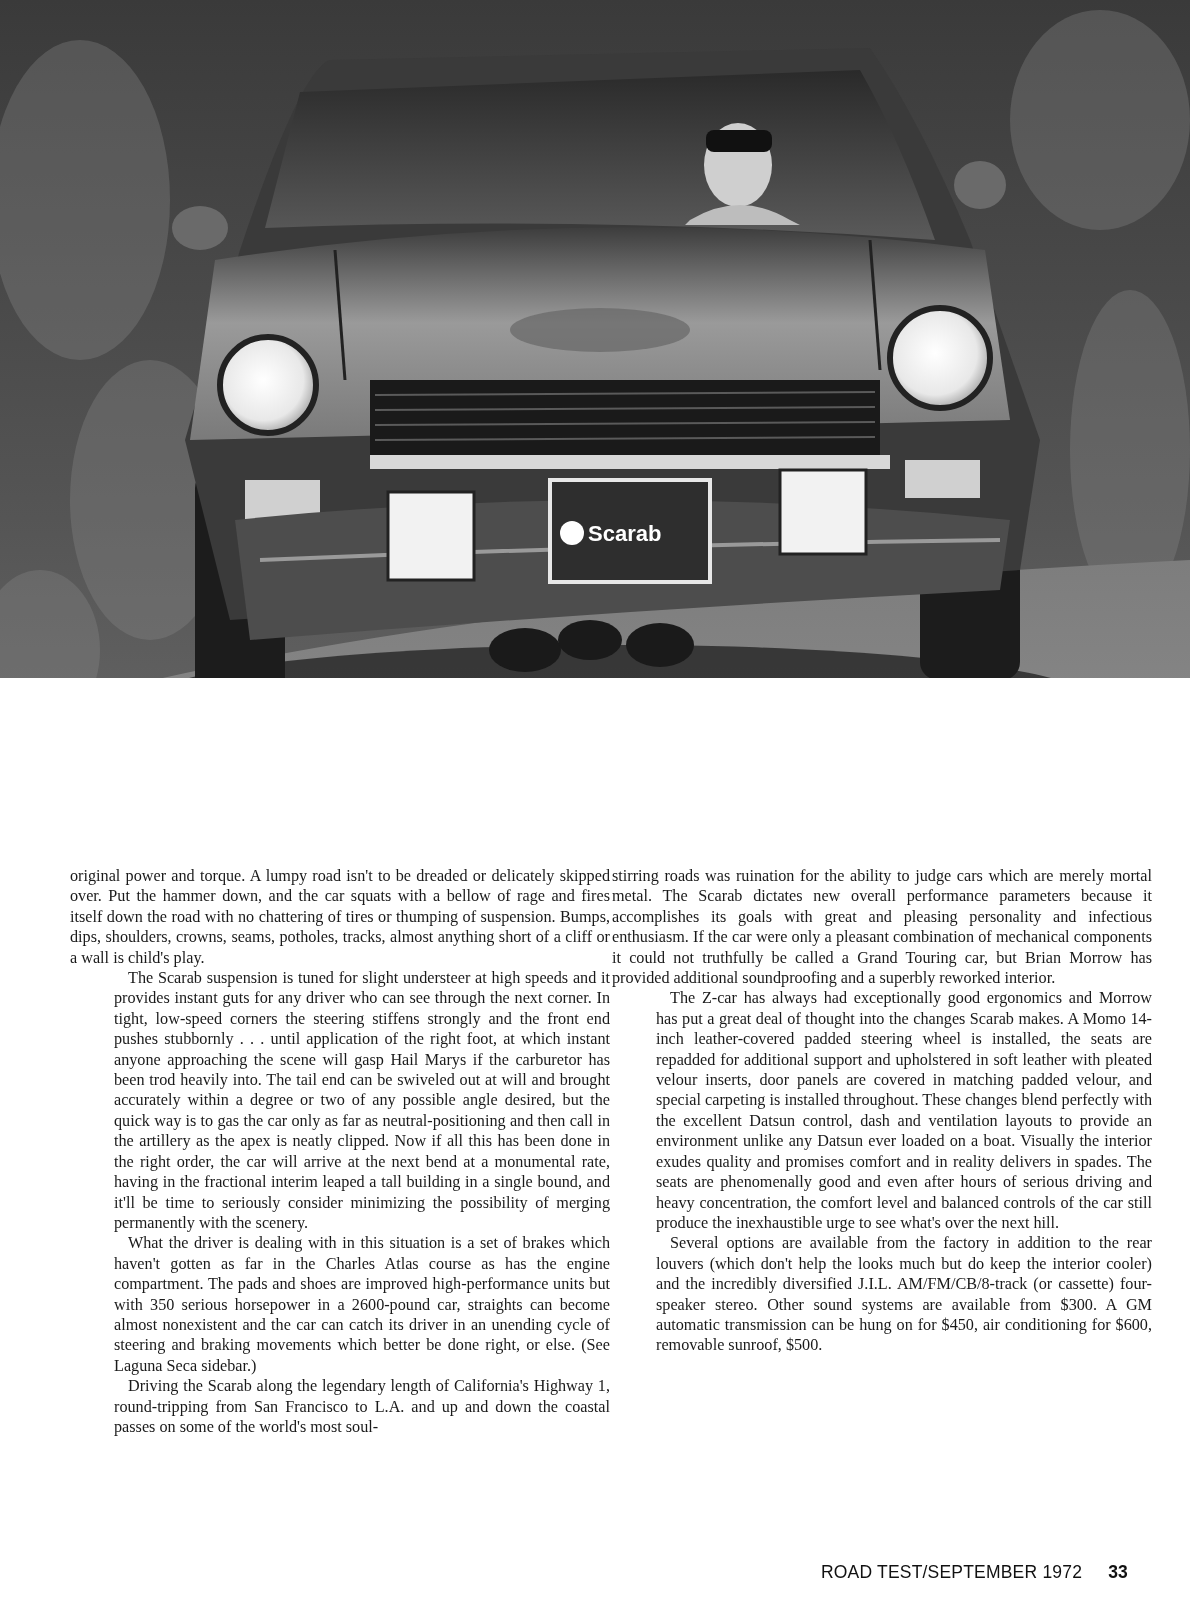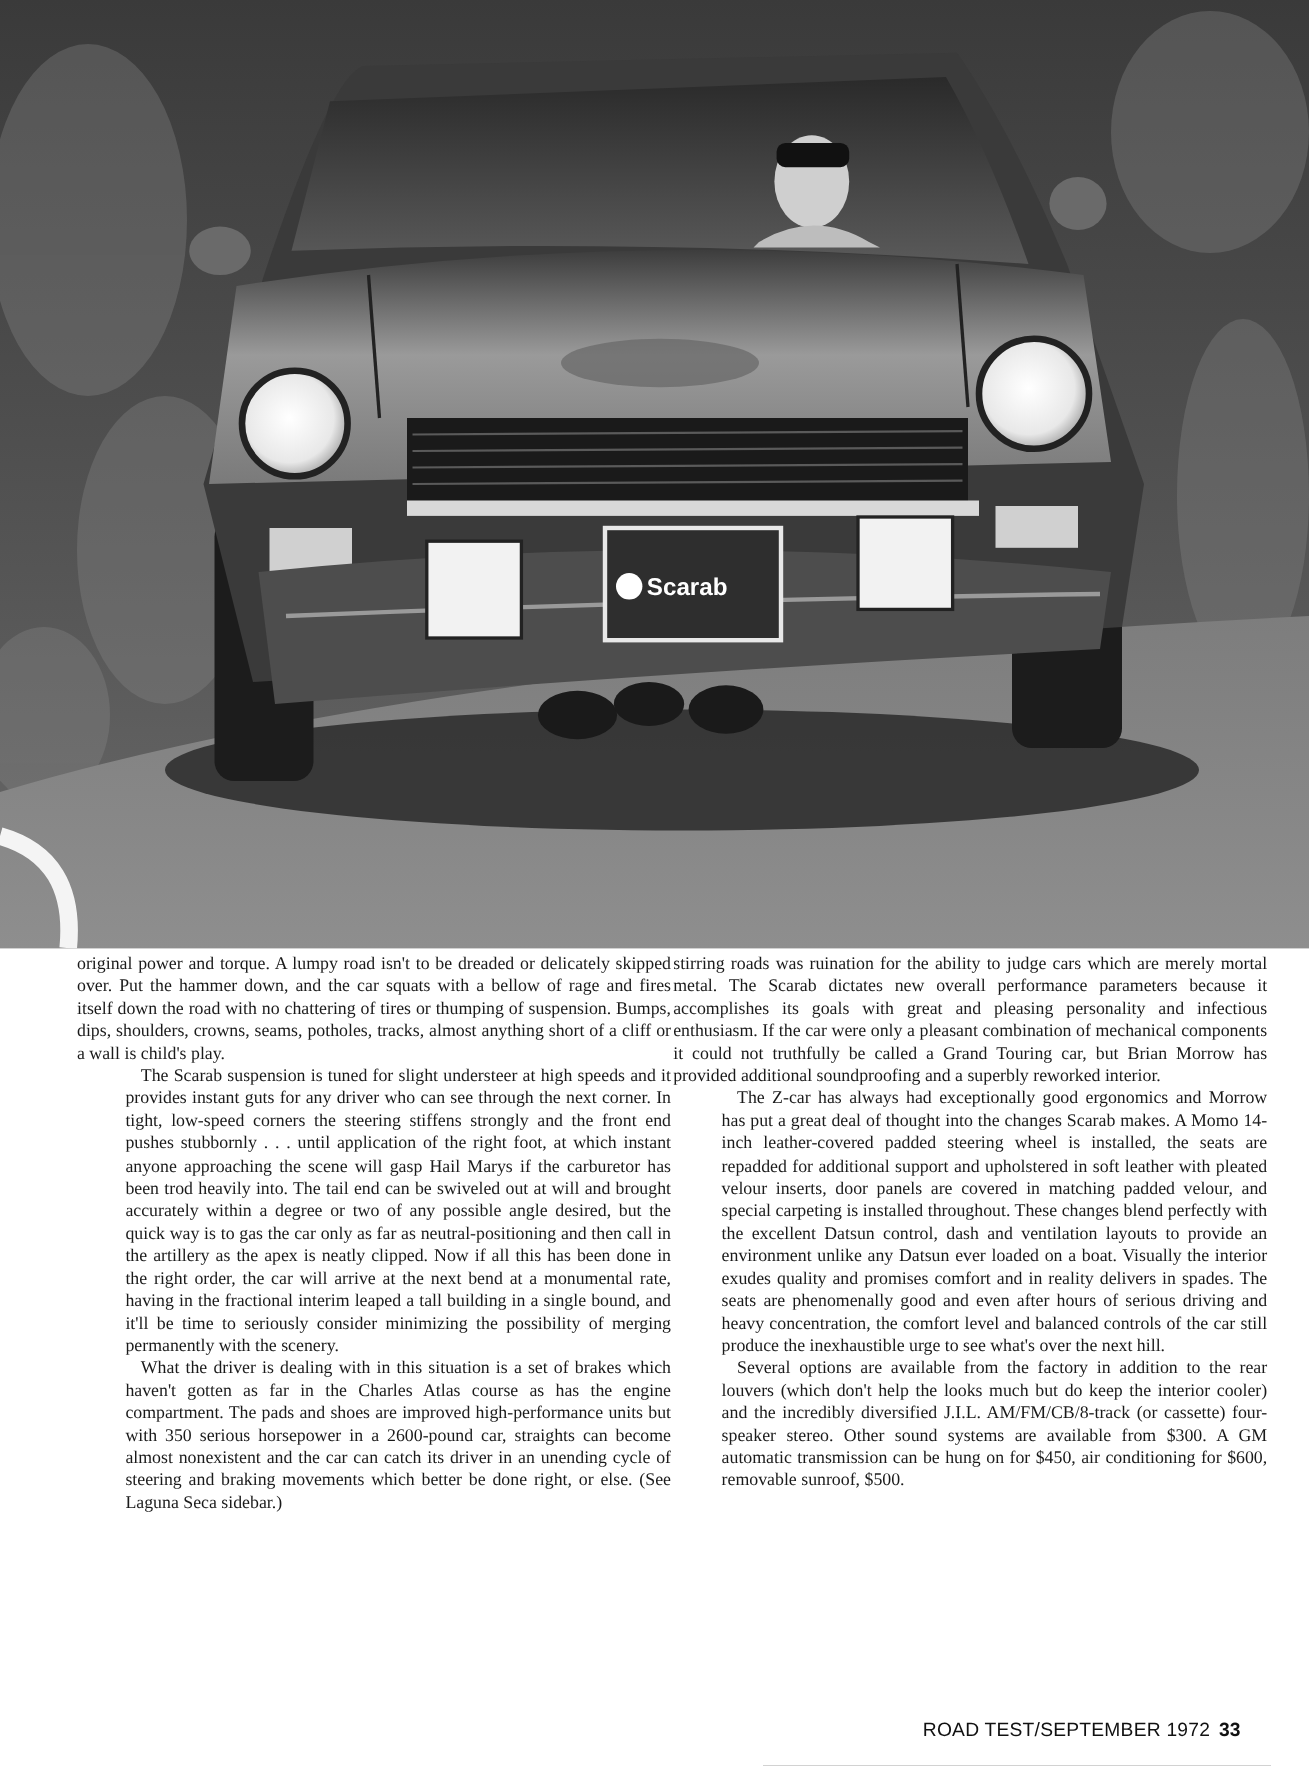--- a/index.html
+++ b/index.html
@@ -1,26 +1,26 @@
 <!DOCTYPE html>
 <html><head>
 <meta charset="utf-8">
 <style>
   html, body { margin: 0; padding: 0; background: #ffffff; }
   body { width: 1190px; height: 1605px; position: relative; overflow: hidden; font-family: "Liberation Serif", serif; color: #1a1a1a; }
-  .photo { position: absolute; left: 0; top: 0; width: 1190px; height: 862px; overflow: hidden; background: #4a4a4a; }
+  .photo { position: absolute; left: 0; top: 0; width: 1190px; height: 678px; overflow: hidden; background: #4a4a4a; }
   .photo svg { display: block; }
   .col { position: absolute; top: 866px; width: 540px; font-size: 16.2px; line-height: 20.4px; text-align: justify; }
   .col.left { left: 70px; }
   .col.right { left: 612px; width: 540px; }
   .col p { margin: 0; text-indent: 0; }
   .col p.indent { text-indent: 14px; margin-left: 44px; }
   .cont { display: block; text-align: right; font-family: "Liberation Sans", sans-serif; font-size: 15.5px; line-height: 19px; margin-top: 0; }
   .folio { position: absolute; right: 62px; top: 1562px; font-family: "Liberation Sans", sans-serif; font-size: 17.5px; letter-spacing: 0.2px; color: #111; }
-  .folio .pg { font-weight: bold; margin-left: 8px; }
+  .folio .pg { font-weight: bold; margin-left: 26px; }
 </style>
 </head>
 <body>
 
 <div class="photo">
   <svg width="1190" height="862" viewBox="0 0 1190 862">
     <defs>
       <linearGradient id="bg" x1="0" y1="0" x2="0" y2="1">
         <stop offset="0" stop-color="#3a3a3a"></stop>
         <stop offset="0.6" stop-color="#555"></stop>
@@ -109,20 +109,21 @@
       <ellipse cx="590" cy="640" rx="32" ry="20"></ellipse>
       <ellipse cx="660" cy="645" rx="34" ry="22"></ellipse>
     </g>
   </svg>
 </div>
 
 <div class="col left">
   <p>original power and torque. A lumpy road isn't to be dreaded or delicately skipped over. Put the hammer down, and the car squats with a bellow of rage and fires itself down the road with no chattering of tires or thumping of suspension. Bumps, dips, shoulders, crowns, seams, potholes, tracks, almost anything short of a cliff or a wall is child's play.</p>
   <p class="indent">The Scarab suspension is tuned for slight understeer at high speeds and it provides instant guts for any driver who can see through the next corner. In tight, low-speed corners the steering stiffens strongly and the front end pushes stubbornly . . . until application of the right foot, at which instant anyone approaching the scene will gasp Hail Marys if the carburetor has been trod heavily into. The tail end can be swiveled out at will and brought accurately within a degree or two of any possible angle desired, but the quick way is to gas the car only as far as neutral-positioning and then call in the artillery as the apex is neatly clipped. Now if all this has been done in the right order, the car will arrive at the next bend at a monumental rate, having in the fractional interim leaped a tall building in a single bound, and it'll be time to seriously consider minimizing the possibility of merging permanently with the scenery.</p>
   <p class="indent">What the driver is dealing with in this situation is a set of brakes which haven't gotten as far in the Charles Atlas course as has the engine compartment. The pads and shoes are improved high-performance units but with 350 serious horsepower in a 2600-pound car, straights can become almost nonexistent and the car can catch its driver in an unending cycle of steering and braking movements which better be done right, or else. (See Laguna Seca sidebar.)</p>
+  <p class="indent">Driving the Scarab along the legendary length of California's Highway 1, round-tripping from San Francisco to L.A. and up and down the coastal passes on some of the world's most soul-</p>
 </div>
 
 <div class="col right">
   <p>stirring roads was ruination for the ability to judge cars which are merely mortal metal. The Scarab dictates new overall performance parameters because it accomplishes its goals with great and pleasing personality and infectious enthusiasm. If the car were only a pleasant combination of mechanical components it could not truthfully be called a Grand Touring car, but Brian Morrow has provided additional soundproofing and a superbly reworked interior.</p>
   <p class="indent">The Z-car has always had exceptionally good ergonomics and Morrow has put a great deal of thought into the changes Scarab makes. A Momo 14-inch leather-covered padded steering wheel is installed, the seats are repadded for additional support and upholstered in soft leather with pleated velour inserts, door panels are covered in matching padded velour, and special carpeting is installed throughout. These changes blend perfectly with the excellent Datsun control, dash and ventilation layouts to provide an environment unlike any Datsun ever loaded on a boat. Visually the interior exudes quality and promises comfort and in reality delivers in spades. The seats are phenomenally good and even after hours of serious driving and heavy concentration, the comfort level and balanced controls of the car still produce the inexhaustible urge to see what's over the next hill.</p>
   <p class="indent">Several options are available from the factory in addition to the rear louvers (which don't help the looks much but do keep the interior cooler) and the incredibly diversified J.I.L. AM/FM/CB/8-track (or cassette) four-speaker stereo. Other sound systems are available from $300. A GM automatic transmission can be hung on for $450, air conditioning for $600, removable sunroof, $500.</p>
 </div>
 
 <div class="folio">
   <span>ROAD TEST/SEPTEMBER 1972</span><span class="pg">33</span>

